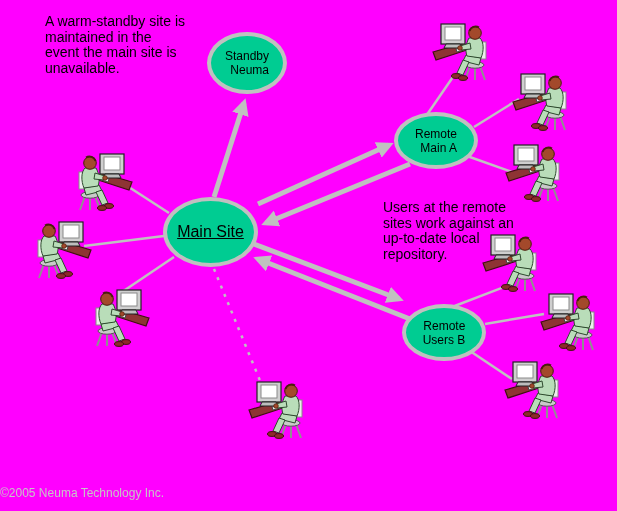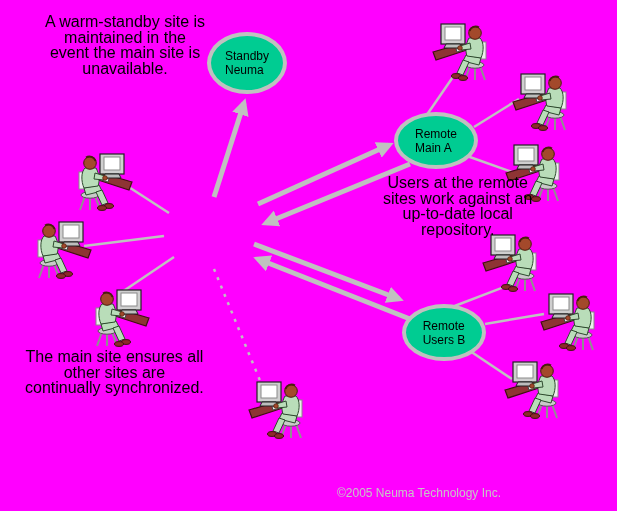--- a/index.html
+++ b/index.html
@@ -7,40 +7,39 @@
     width:617px;height:511px;position:relative;overflow:hidden;
     background:#FF00FF;
     font-family:"Liberation Sans", sans-serif;
   }
   #diagram-canvas{position:absolute;left:0;top:0;width:617px;height:511px;}
   svg.layer{position:absolute;left:0;top:0;z-index:1;}
   .node{
     position:absolute;z-index:2;box-sizing:border-box;
     background:#00CC92;border:4px solid #C0C0C0;border-radius:50%;
     display:flex;align-items:center;justify-content:center;
-    text-align:left;color:#000;font-size:12px;line-height:14px;
+    text-align:right;color:#000;font-size:12px;line-height:14px;
   }
   .node .lbl span{display:block;}
   #node-standby{left:207px;top:32px;width:80px;height:62px;}
   #node-main{left:163px;top:197px;width:95px;height:70px;}
   #node-remote-a{left:394px;top:112px;width:84px;height:57px;}
   #node-remote-b{left:402px;top:304px;width:84px;height:57px;}
   #node-main .lbl{font-size:16px;text-decoration:underline;}
   .note{
-    position:absolute;z-index:3;color:#000;font-size:16px;line-height:15.5px;
+    position:absolute;z-index:3;color:#000;font-size:14px;line-height:15.5px;
     white-space:pre-line;
-    text-align:center;
   }
   #note-warm-standby{left:45px;top:14px;}
-  #note-remote-users{left:383px;top:175px;}
+  #note-remote-users{left:383px;top:200px;}
   #note-main-sync{left:25px;top:349px;}
   #note-mobile-users{left:322px;top:397px;}
   #footer{
     position:absolute;z-index:3;left:0;top:486px;width:501px;
-    text-align:right;color:#C6C6C6;font-size:12px;
+    text-align:left;color:#C6C6C6;font-size:12px;
   }
 </style>
 </head>
 <body>
 
 <div id="diagram-canvas">
 
   <svg class="layer" width="617" height="511" viewBox="0 0 617 511">
     <defs>
       <marker id="ah" viewBox="0 0 10 10" refX="7" refY="5" markerWidth="3.4" markerHeight="3.4" orient="auto" markerUnits="strokeWidth">
@@ -100,20 +99,23 @@
     <use href="#person" transform="translate(150,288) scale(-1,1)"></use>
   </svg>
 
   <div class="node" id="node-standby">
     <div class="lbl">
       <span>Standby</span>
       <span>Neuma</span>
     </div>
   </div>
 
+  <div class="node" id="node-main">
+    <div class="lbl">Main Site</div>
+  </div>
 
   <div class="node" id="node-remote-a">
     <div class="lbl">
       <span>Remote</span>
       <span>Main A</span>
     </div>
   </div>
 
   <div class="node" id="node-remote-b">
     <div class="lbl">
@@ -123,18 +125,15 @@
   </div>
 
   <div class="note" id="note-warm-standby">A warm-standby site is
 maintained in the
 event the main site is
 unavailable.</div>
   <div class="note" id="note-remote-users">Users at the remote
 sites work against an
 up-to-date local
 repository.</div>
-  <div class="note" id="note-main-sync">The main site ensures all
-other sites are
-continually synchronized.</div>
 
   <div id="footer">©2005 Neuma Technology Inc.</div>
 </div>
 
 </body></html>

